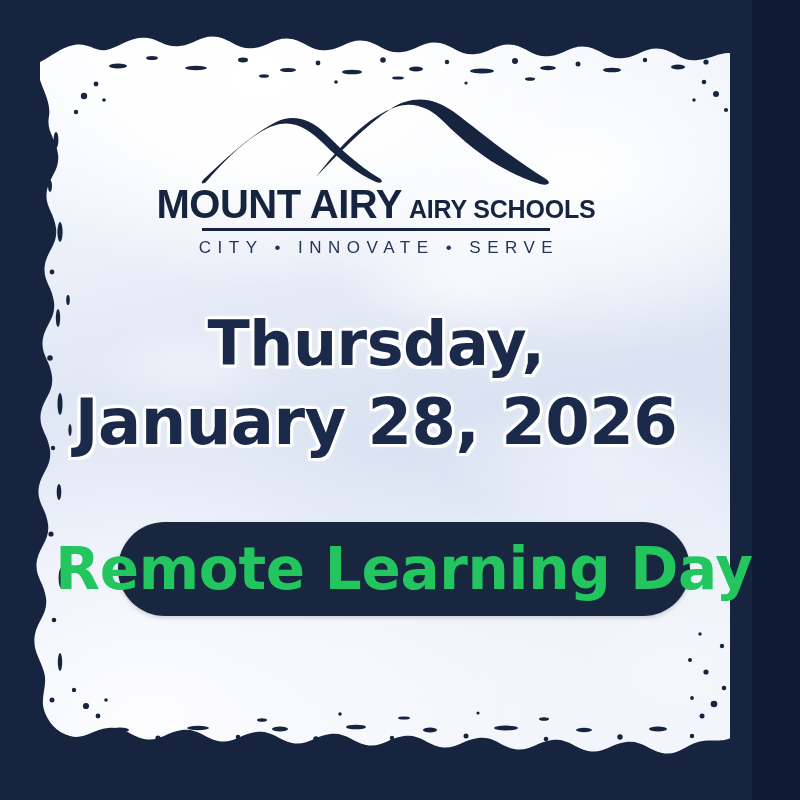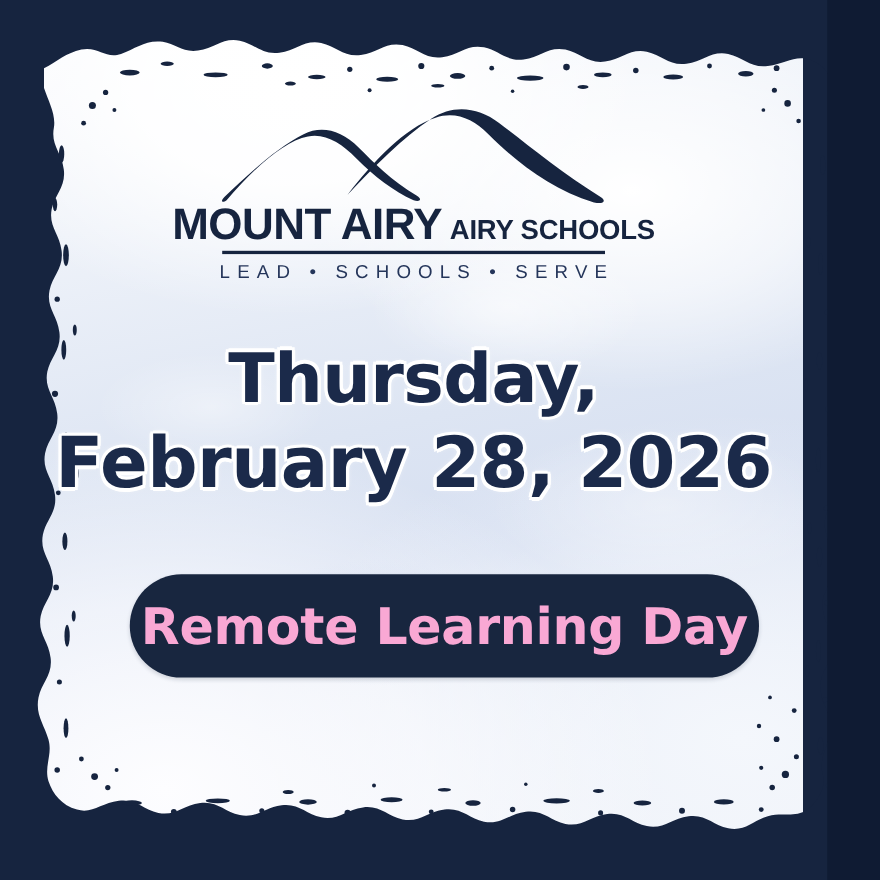--- a/index.html
+++ b/index.html
@@ -153,22 +153,22 @@
     border-radius: 47px;
     background: #18263f;
     display: flex;
     align-items: center;
     justify-content: center;
     box-shadow: 0 2px 4px rgba(20,32,58,0.18);
   }
   .pill-label {
     font-family: "DejaVu Sans", sans-serif;
     font-weight: bold;
-    font-size: 46px;
-    color: #f9a8d4;
+    font-size: 58px;
+    color: #22c55e;
     letter-spacing: -0.3px;
     line-height: 1;
     white-space: nowrap;
   }
 </style>
 </head>
 <body>
 
 <div id="poster">
 
@@ -360,26 +360,26 @@
           C0,85 2,87 6,84 Z"></path>
       </svg>
 
       <div class="logo-wordmark">
         <span class="wm-main">MOUNT AIRY</span>
         <span class="wm-sub">AIRY SCHOOLS</span>
       </div>
 
       <div class="logo-rule"></div>
 
-      <div class="logo-tagline">LEAD  •  SCHOOLS  •  SERVE</div>
+      <div class="logo-tagline">CITY  •  INNOVATE  •  SERVE</div>
     </div>
 
     <div class="headline">
       <div class="headline-line l1">Thursday,</div>
-      <div class="headline-line l2">February 28, 2026</div>
+      <div class="headline-line l2">January 28, 2026</div>
     </div>
 
     <div class="pill">
       <span class="pill-label">Remote Learning Day</span>
     </div>
 
   </div>
 </div>
 
 </body></html>

